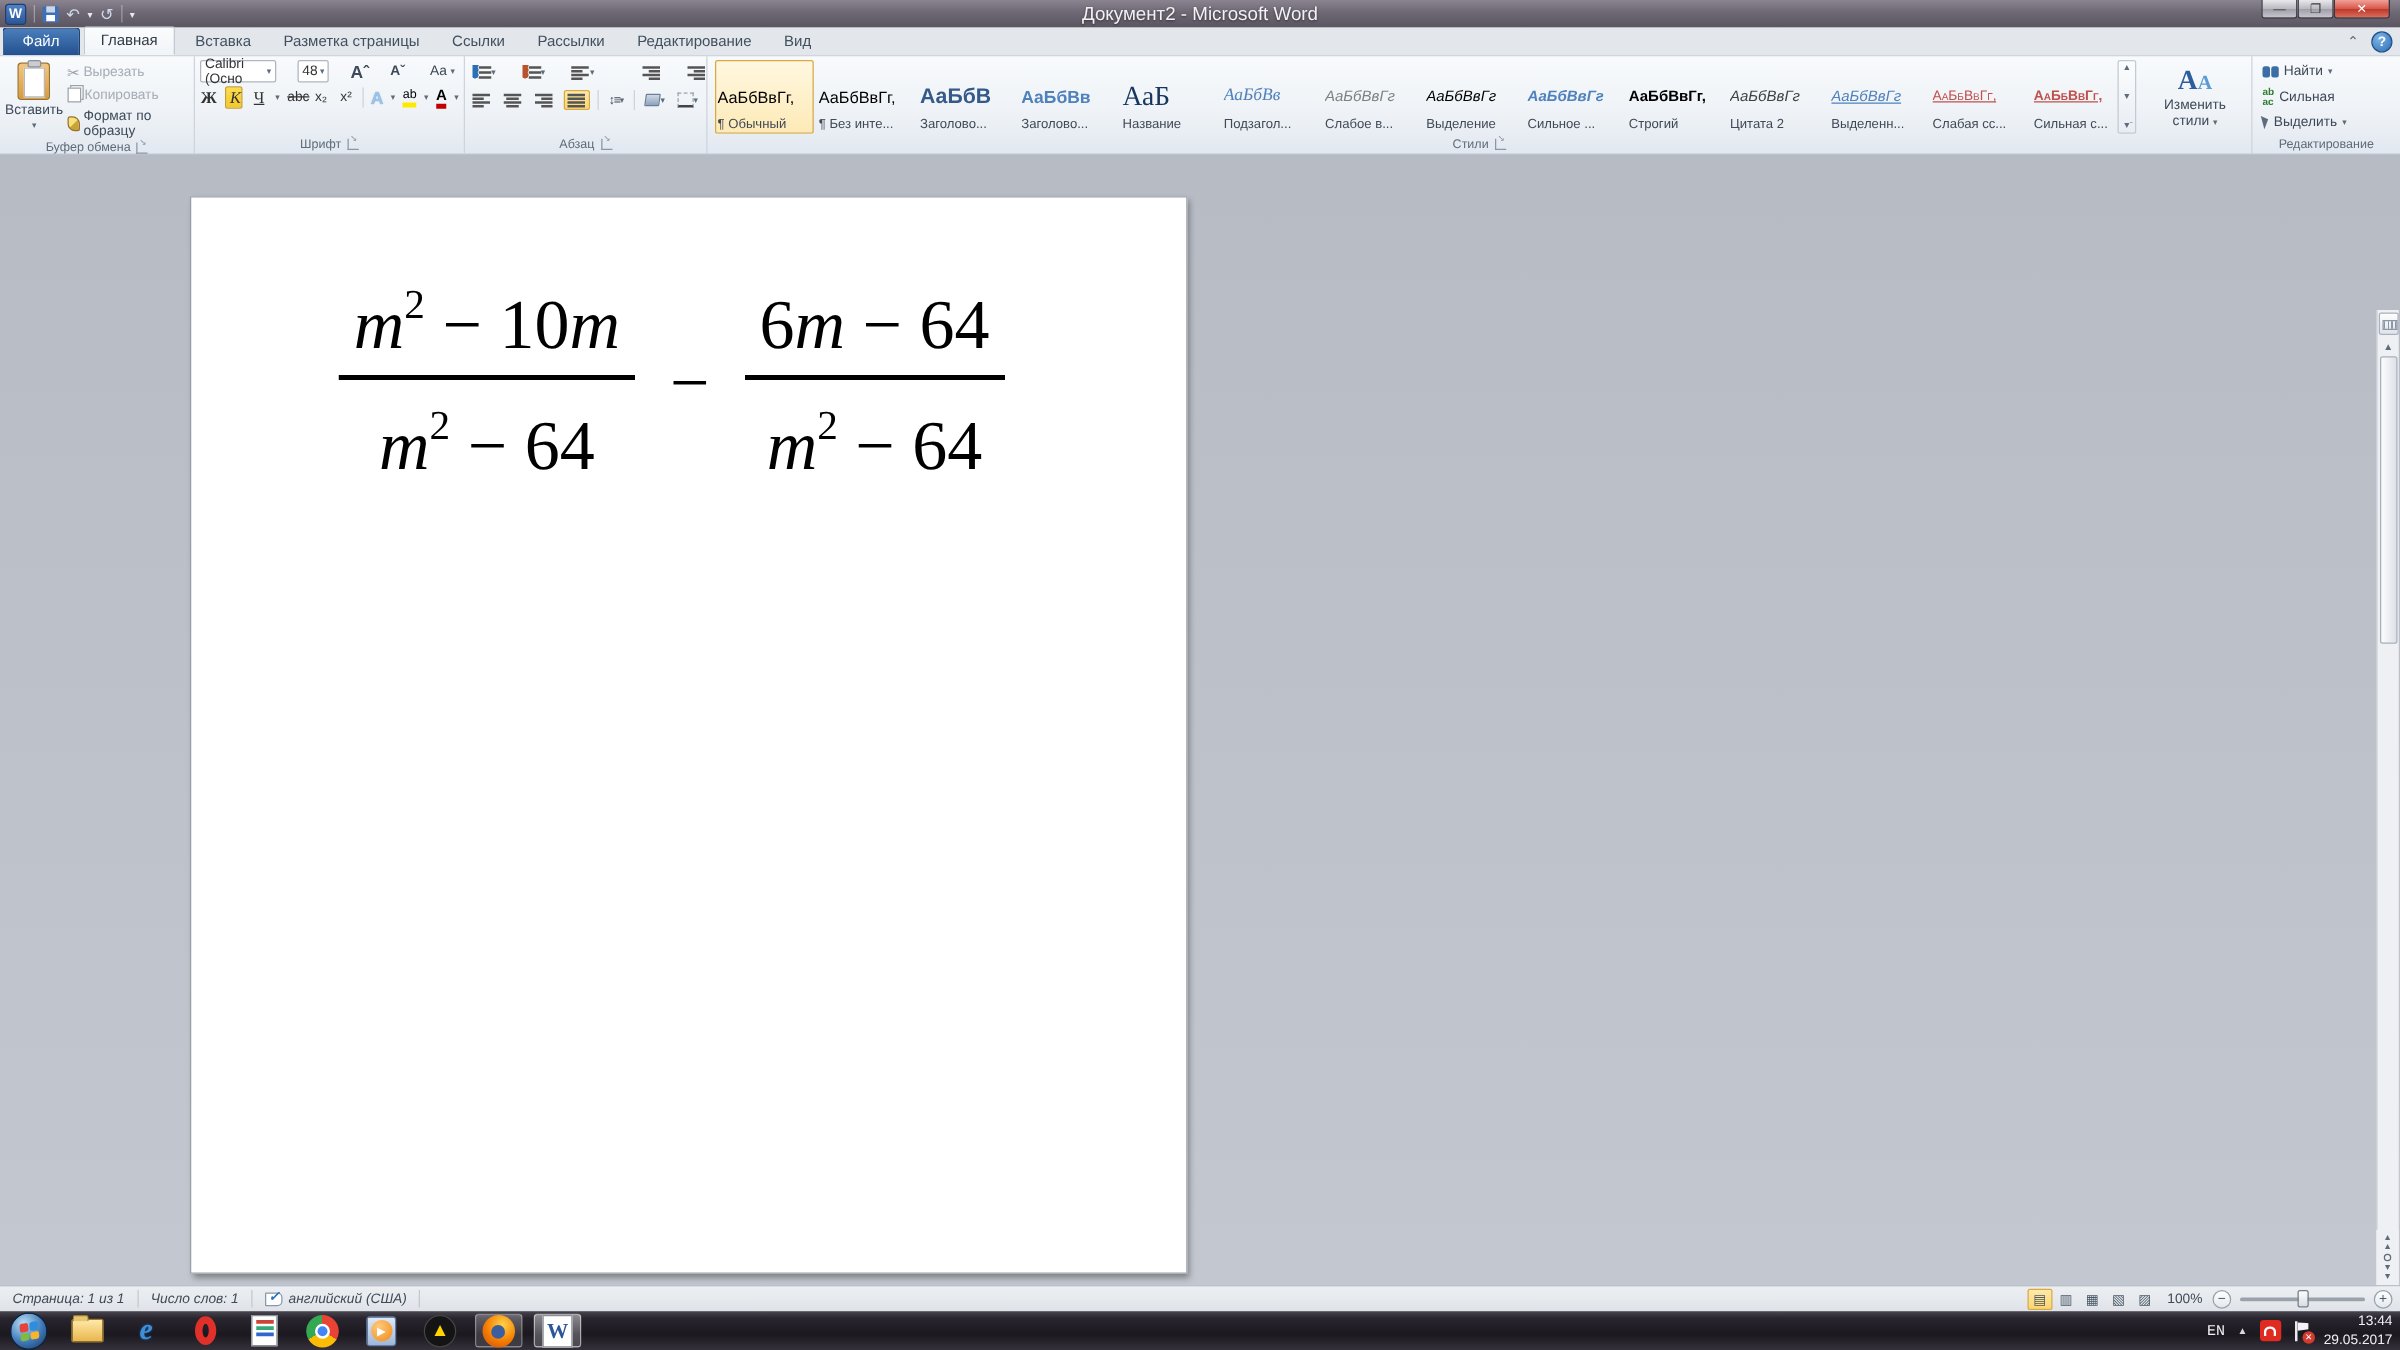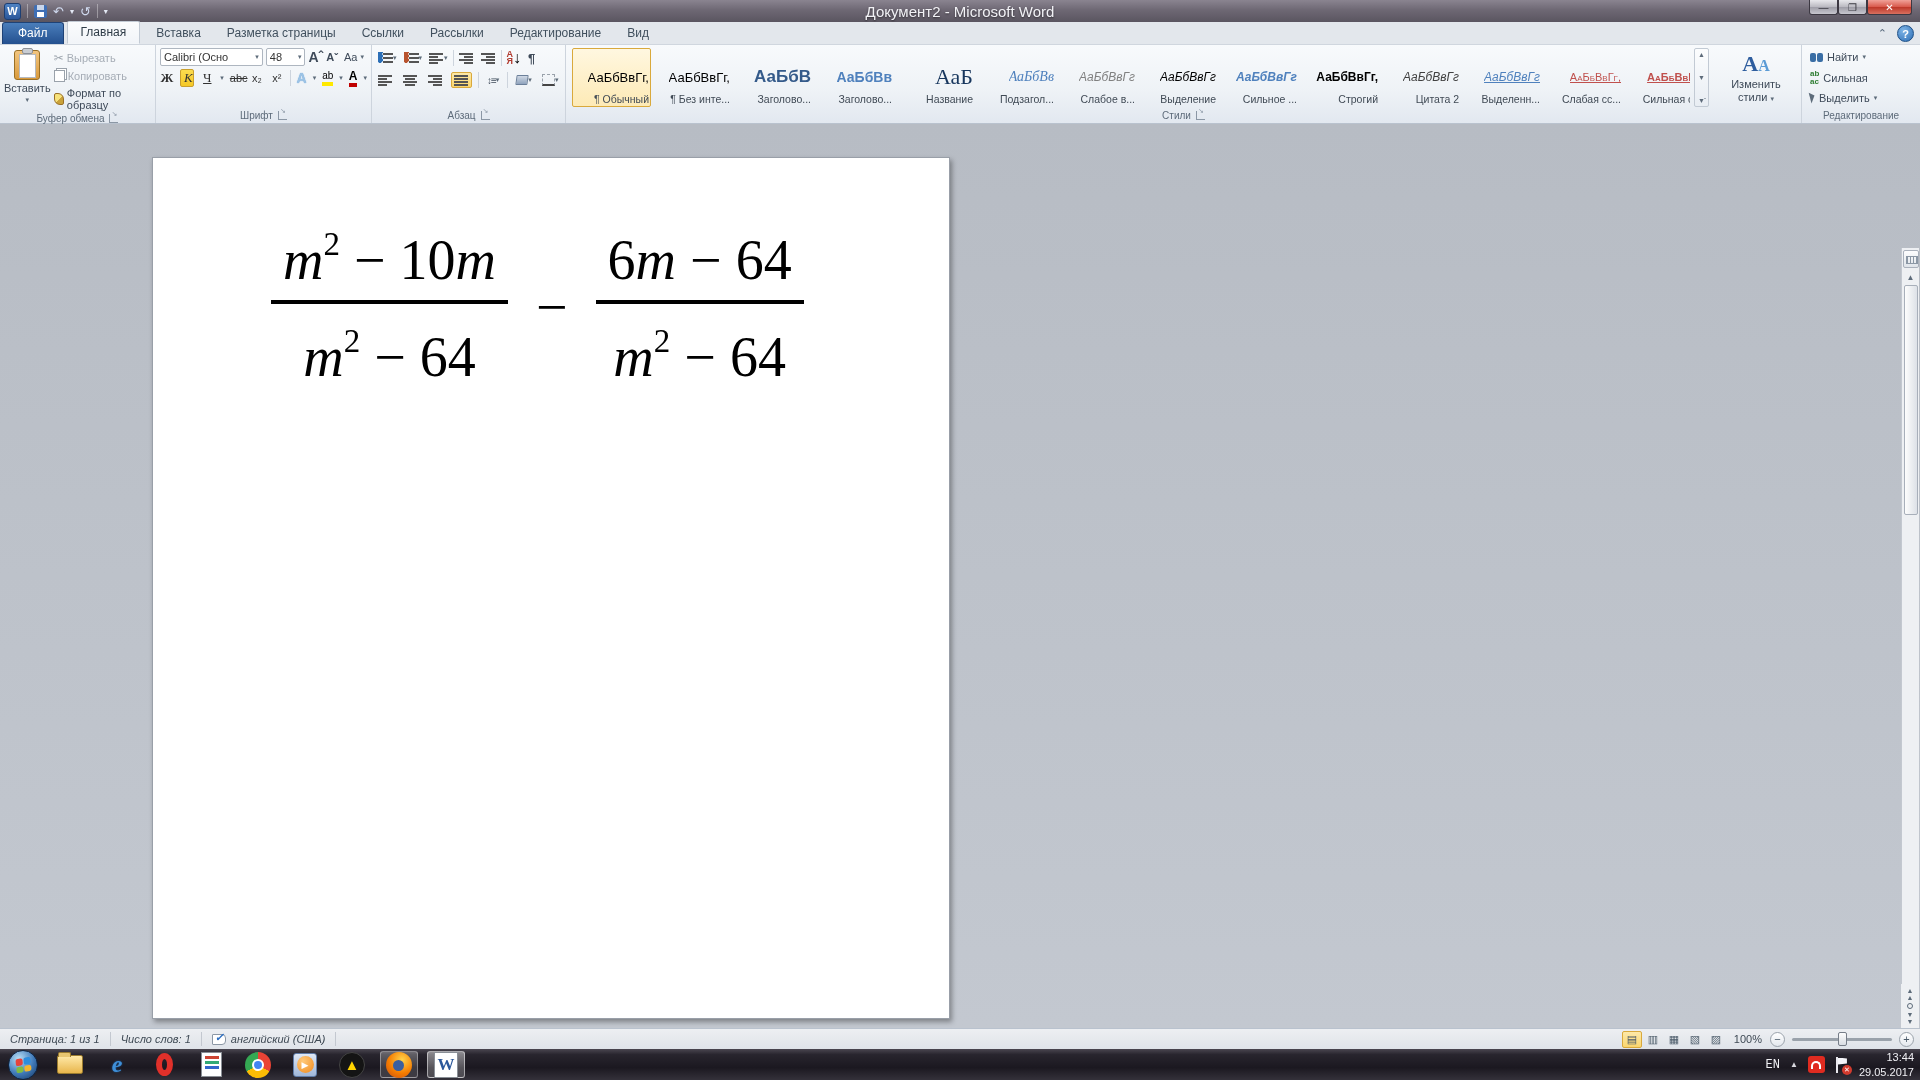--- a/index.html
+++ b/index.html
@@ -56,21 +56,21 @@
   .clipicon { width:26px; height:30px; background:linear-gradient(#f3c680,#d99a3c); border:1px solid #9a7026; border-radius:3px; position:relative; }
   .clipicon:before { content:""; position:absolute; left:4px; top:3px; width:15px; height:22px; background:#fff; border:1px solid #b5b9bf; }
   .clipicon:after { content:""; position:absolute; left:7px; top:-3px; width:9px; height:4px; background:#c9cdd3; border:1px solid #8c9097; border-radius:2px; }
   .clipsmall { display:flex; flex-direction:column; gap:3px; padding-top:2px; }
   .scissors { color:#9aa2ab; font-size:12px; }
   .copyicon { width:11px; height:12px; border:1px solid #9aa2ab; background:#fff; box-shadow:2px -2px 0 -1px #fff, 2px -2px 0 0 #9aa2ab; }
   .brushicon { width:12px; height:12px; background:linear-gradient(135deg,#f7e27a 50%,#caa23a 50%); border:1px solid #9a7026; border-radius:2px 6px 2px 6px; }
 
   
   .g-font { width:216px; }
-  .fontrow { display:flex; align-items:center; gap:3px; margin-bottom:3px; }
+  .fontrow { display:flex; align-items:center; gap:17px; margin-bottom:3px; }
   .combo { background:#fff; border:1px solid #aeb6c0; border-radius:2px; font-size:11px; color:#333; display:flex; align-items:center; justify-content:space-between; padding:1px 3px; height:18px; }
   .fname { width:104px; } .fsize { width:40px; }
   .bigA { font-size:14px; font-weight:bold; color:#3e4a59; } .smallA { font-size:11px; font-weight:bold; color:#3e4a59; }
   .fmtrow { display:flex; align-items:center; gap:6px; }
   .fbtn { font-size:13px; color:#333; min-width:14px; text-align:center; }
   .fbtn.b { font-weight:bold; font-family:"Liberation Serif",serif; }
   .fbtn.i { font-style:italic; font-family:"Liberation Serif",serif; }
   .fbtn.u { text-decoration:underline; font-family:"Liberation Serif",serif; }
   .fbtn.strike { text-decoration:line-through; font-size:11px; }
   .hl { background:linear-gradient(#fcdc4f,#f5c826); border:1px solid #c99f2e; border-radius:2px; padding:0 3px; }
@@ -94,21 +94,21 @@
   .sorticon { font-size:9px; font-weight:bold; color:#b03a2e; line-height:.8; }
   .pil { font-size:13px; color:#3e4a59; font-weight:bold; }
   .bucket { width:12px; height:10px; background:linear-gradient(#cfd8e4,#8fa3bd); border:1px solid #6b7f99; transform:skewX(-8deg); border-radius:1px; }
   .bord { width:13px; height:12px; border:1px dashed #9aa2ab; border-bottom:2px solid #444; }
   .spacing { font-size:10px; color:#3e4a59; letter-spacing:-1px; }
 
   
   .g-styles { flex:1; min-width:0; }
   .g-styles .g-body { display:flex; align-items:stretch; padding:3px 2px 1px 6px; }
   .gallery { display:flex; flex:1; gap:2px; overflow:hidden; }
-  .stitem { width:79px; flex:0 0 auto; border:1px solid transparent; border-radius:2px; display:flex; flex-direction:column; align-items:flex-end; justify-content:flex-end; padding:2px 1px 1px; }
+  .stitem { width:79px; flex:0 0 auto; border:1px solid transparent; border-radius:2px; display:flex; flex-direction:column; align-items:flex-start; justify-content:flex-end; padding:2px 1px 1px; }
   .stitem.sel { background:linear-gradient(#fff7e0,#fdeab6); border:1px solid #d9a93c; }
   .ssample { height:32px; display:flex; align-items:center; white-space:nowrap; overflow:hidden; max-width:76px; }
   .sname { font-size:10.5px; color:#404a55; white-space:nowrap; overflow:hidden; max-width:76px; }
   .v-norm { font-size:13px; color:#000; }
   .v-h1 { font-size:17px; font-weight:bold; color:#345a8a; }
   .v-h2 { font-size:14px; font-weight:bold; color:#4f81bd; }
   .v-title { font-size:22px; color:#17365d; font-family:"Liberation Serif",serif; }
   .v-sub { font-size:14px; color:#4f81bd; font-style:italic; font-family:"Liberation Serif",serif; }
   .v-subtle { font-size:12px; color:#808080; font-style:italic; }
   .v-emph { font-size:12px; font-style:italic; color:#000; }

